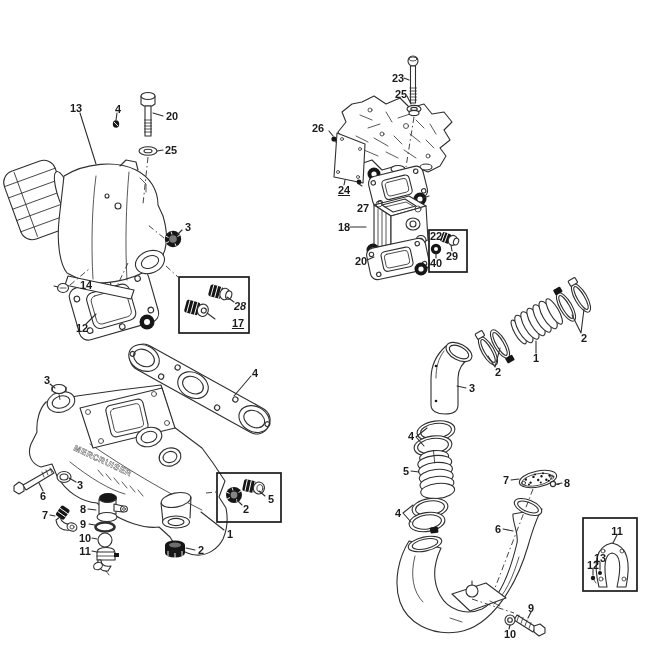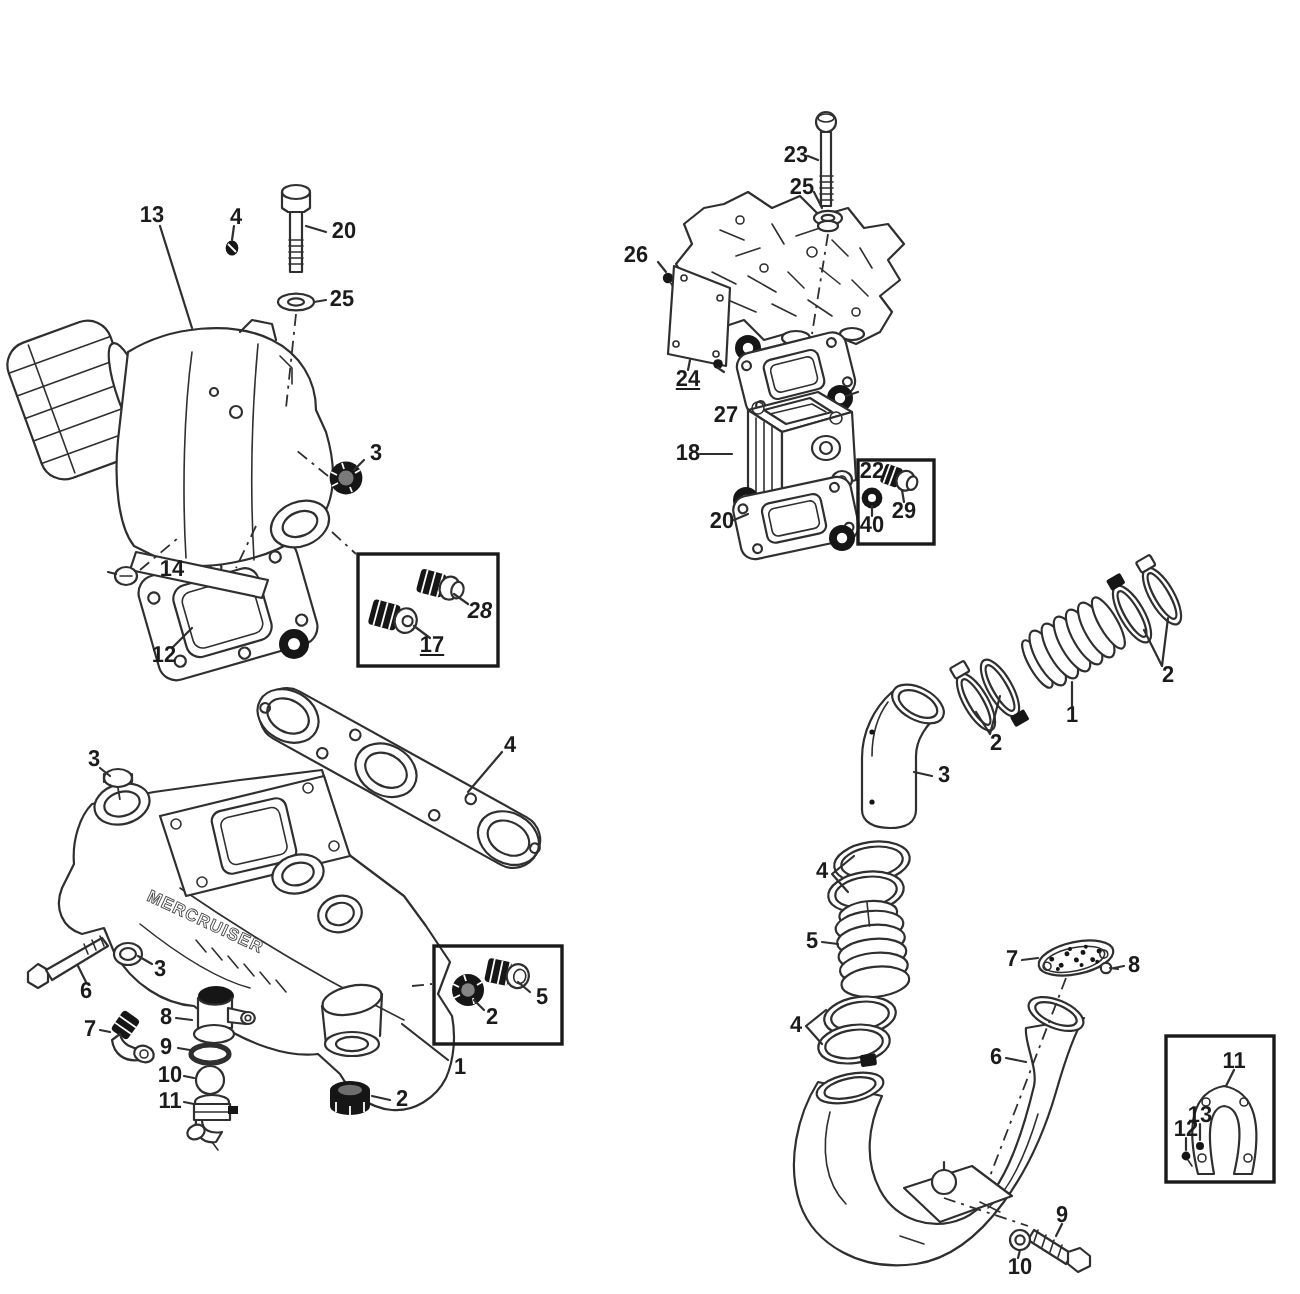--- a/index.html
+++ b/index.html
@@ -614,21 +614,21 @@
 
 <div style="position:absolute;left:0;top:0;width:650px;height:647px;">
       <span class="callout" style="left: 76px; top: 108px;">13</span>
       <span class="callout" style="left: 118px; top: 109px;">4</span>
       <span class="callout" style="left: 172px; top: 116px;">20</span>
       <span class="callout" style="left: 171px; top: 150px;">25</span>
       <span class="callout" style="left: 188px; top: 227px;">3</span>
       <span class="callout" style="left: 48px; top: 285px; margin-left: 38px;">14</span>
       <span class="callout" style="left: 82px; top: 328px;">12</span>
       <span class="callout" style="left: 240px; top: 306px; font-style: italic;">28</span>
-      <span class="callout" style="left: 216px; top: 323px; text-decoration: underline;">17</span>
+      <span class="callout" style="left: 238px; top: 323px; text-decoration: underline;">17</span>
       <span class="callout" style="left: 398px; top: 78px; text-align: center;">23</span>
       <span class="callout" style="left: 401px; top: 94px;">25</span>
       <span class="callout" style="left: 318px; top: 128px;">26</span>
       <span class="callout" style="left: 344px; top: 190px; text-decoration: underline;">24</span>
       <span class="callout" style="left: 363px; top: 208px;">27</span>
       <span class="callout" style="left: 436px; top: 196px; margin-top: 40px;">22</span>
       <span class="callout" style="left: 344px; top: 227px;">18</span>
       <span class="callout" style="left: 361px; top: 261px;">20</span>
       <span class="callout" style="left: 452px; top: 256px;">29</span>
       <span class="callout" style="left: 436px; top: 263px;">40</span>

